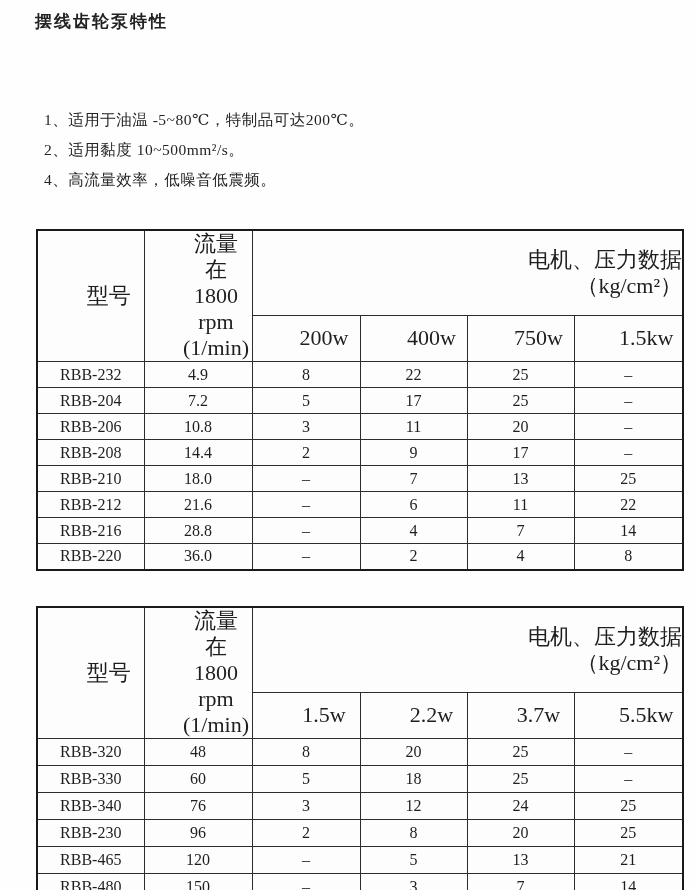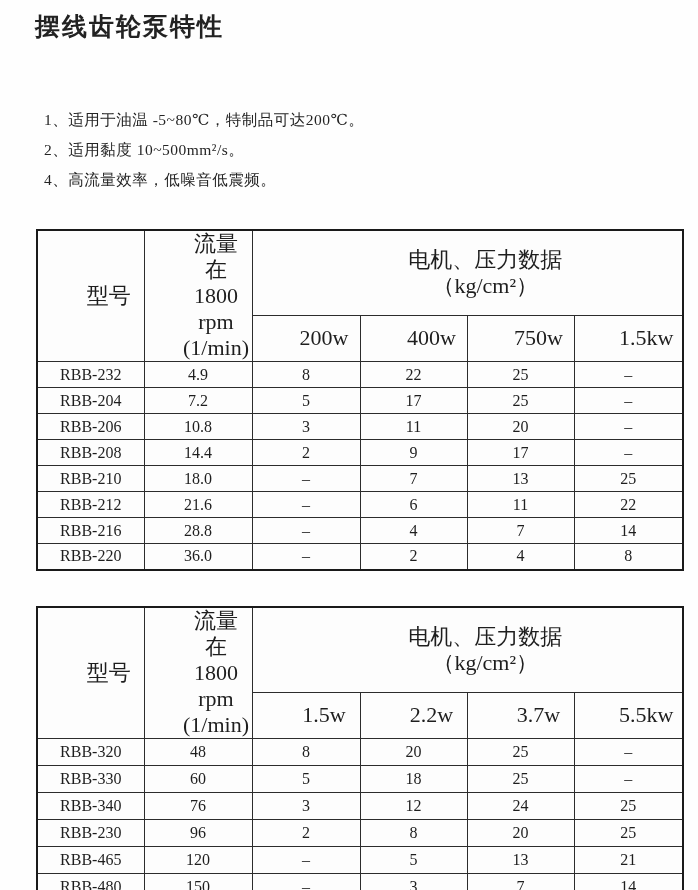--- a/index.html
+++ b/index.html
@@ -8,21 +8,21 @@
     width: 698px; height: 890px;
     background: #fefefe;
     color: #1c1c1c;
     font-family: "Liberation Serif", "DejaVu Serif", serif;
     overflow: hidden;
   }
   .page { position: relative; width: 698px; height: 890px; }
 
   .title {
     position: absolute; left: 35px; top: 10px;
-    margin: 0; font-size: 25px; font-weight: bold;
+    margin: 0; font-size: 17px; font-weight: bold;
     letter-spacing: 2px; color: #222;
   }
 
   .features {
     position: absolute; left: 32px; top: 93px;
     margin: 12px; padding: 0; list-style: none;
     font-size: 15.5px; color: #242424;
   }
   .features li { height: 30px; line-height: 30px; letter-spacing: 0.5px; }
 
@@ -43,21 +43,21 @@
     font-size: 16px;
     vertical-align: middle;
   }
   .spec-table thead th { font-size: 22px; padding-left: 36px; }
   .row-motor th { height: 55px; }
   .row-power th { height: 30px; }
   .table-1 tbody td { height: 26px; }
   .table-2 tbody td { height: 27px; }
 
   .hdr-line { display: block; line-height: 26px; }
-  .motor-line { display: block; line-height: 26px; }
+  .motor-line { display: block; line-height: 26px; text-align: right; }
 </style>
 </head>
 <body>
 
 <div class="page">
 
   <h1 class="title">摆线齿轮泵特性</h1>
 
   <ul class="features">
     <li>1、适用于油温 -5~80℃，特制品可达200℃。</li>

